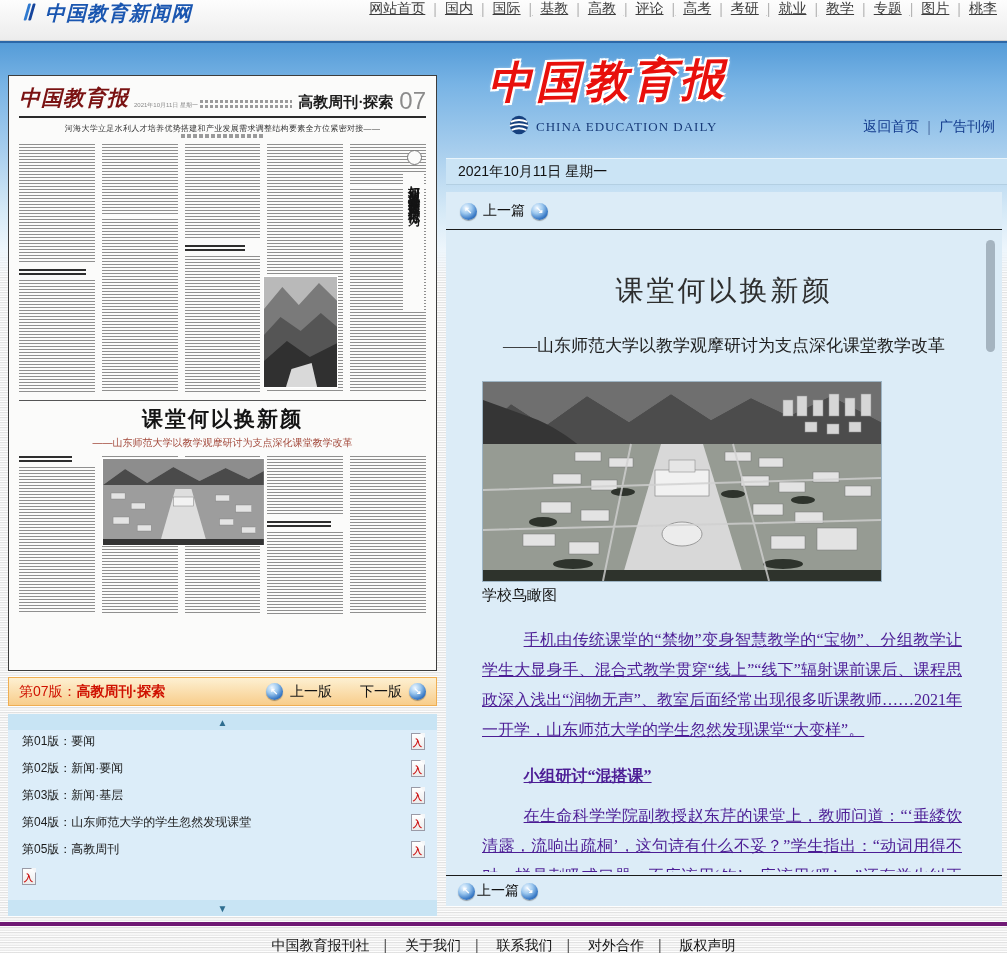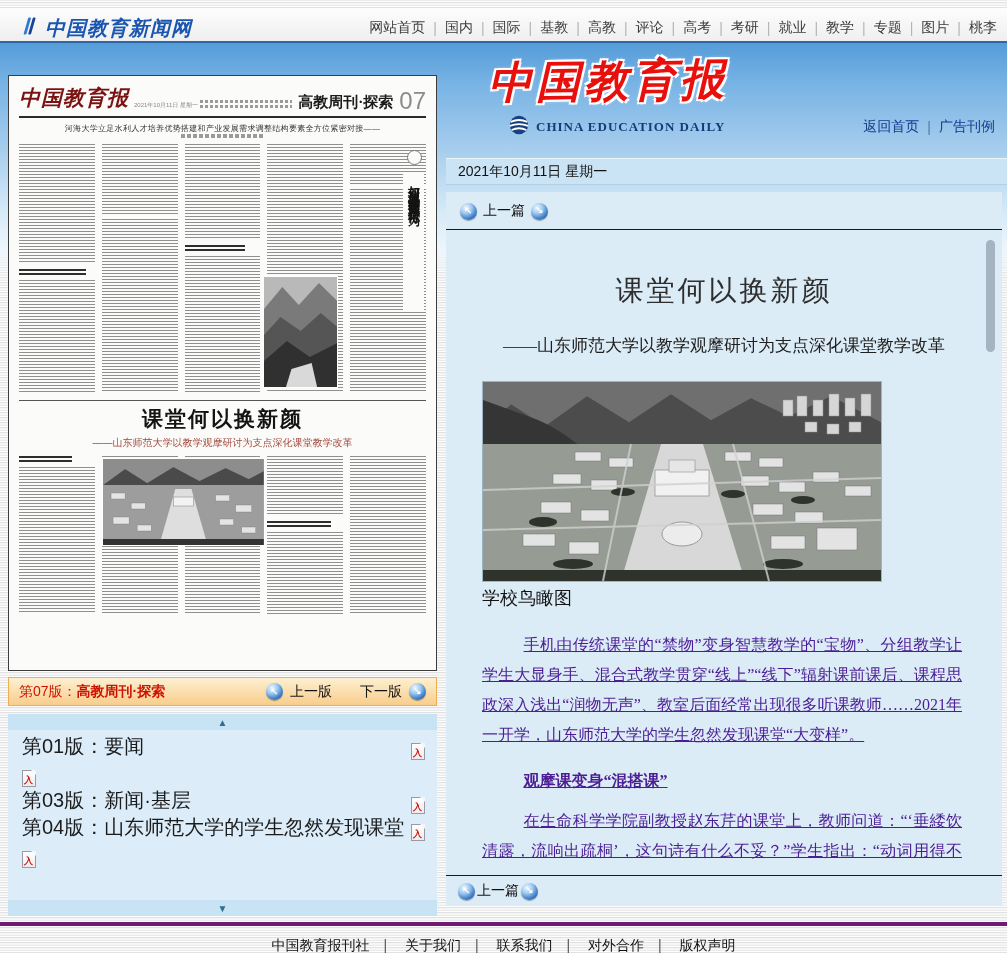--- a/index.html
+++ b/index.html
@@ -5,26 +5,26 @@
   html,body{margin:0;padding:0;}
   body{
     width:1007px;height:953px;position:relative;overflow:hidden;
     font-family:"Liberation Sans",sans-serif;
     background-color:#f2f2f2;
     background-image:repeating-linear-gradient(0deg,
       rgba(205,205,205,.45) 0 1px, rgba(255,255,255,.95) 1px 2px,
       rgba(228,228,228,.55) 2px 3px, rgba(246,246,246,.9) 3px 5px);
   }
   
-  .topbar{position:absolute;left:0;top:8px;width:1007px;height:40px;
+  .topbar{position:absolute;left:0;top:0;width:1007px;height:40px;
     background:linear-gradient(#fdfdfd,#ececec);border-bottom:1px solid #cfcfcf;
-    display:flex;align-items:center;}
+    display:flex;align-items:flex-start;}
   .site-logo{display:flex;align-items:center;gap:6px;margin-left:22px;cursor:pointer;}
   .site-logo-text{font-size:20px;font-weight:bold;font-style:italic;color:#1a56b0;letter-spacing:1px;}
-  .top-nav{margin-left:auto;margin-right:10px;display:flex;align-items:center;font-size:14px;color:#3c3c3c;white-space:nowrap;}
+  .top-nav{margin-left:auto;margin-right:10px;display:flex;align-items:center;font-size:14px;color:#3c3c3c;white-space:nowrap;text-decoration:underline;}
   .top-nav .sep{color:#b5b5b5;padding:0 8px;}
   .top-nav a{color:#3c3c3c;text-decoration:none;cursor:pointer;}
   
   .sky{position:absolute;left:0;top:41px;width:1007px;height:235px;
     border-top:2px solid #2c67a7;
     background:linear-gradient(180deg,#559cd8 0%,#79b4e5 18%,#a6cded 45%,#d3e8f6 70%,#eef6fc 88%,rgba(246,246,246,0) 100%);}
   
   .paper-panel{position:absolute;left:8px;top:75px;width:429px;height:596px;
     background:#fbfbfa;border:1px solid #3d3d3d;box-sizing:border-box;
     padding:8px 10px;cursor:pointer;}
@@ -71,54 +71,54 @@
   .vb-gap{width:14px;}
   .globe{display:inline-flex;width:17px;height:17px;border-radius:50%;flex:0 0 auto;
     background:radial-gradient(circle at 35% 28%,#eef7ff 0%,#9ec9ef 35%,#3c7cc7 68%,#1b4b95 100%);
     align-items:center;justify-content:center;color:#fff;font:bold 10px/1 "DejaVu Sans",sans-serif;
     box-shadow:0 1px 1px rgba(0,0,0,.35);cursor:pointer;}
   
   .editions{position:absolute;left:8px;top:714px;width:429px;height:202px;background:#dcedf9;}
   .ed-strip{height:16px;background:#c8e4f4;display:flex;align-items:center;justify-content:center;
     color:#2f6e90;font-size:10px;cursor:pointer;}
   .ed-list{height:170px;overflow:hidden;padding-top:3px;box-sizing:border-box;}
-  .ed-item{height:27px;display:flex;align-items:flex-end;padding:0 12px 0 14px;font-size:20px;color:#1b1b1b;cursor:pointer;}
+  .ed-item{height:27px;display:flex;align-items:flex-start;padding:0 12px 0 14px;font-size:12px;color:#1b1b1b;cursor:pointer;}
   .ed-item .ed-label{flex:1;}
   .pdf{position:relative;width:14px;height:17px;background:linear-gradient(#ffffff,#ececec);
     border:1px solid #9a9aa6;box-sizing:border-box;cursor:pointer;}
   .pdf::before{content:"";position:absolute;right:-1px;top:-1px;
     border-style:solid;border-width:0 5px 5px 0;border-color:#cdd9e6 #f4f6f8 transparent transparent;}
   .pdf::after{content:"入";position:absolute;left:1px;top:3px;font-size:9px;font-weight:bold;color:#cc1111;}
   
   .rc-header{position:absolute;left:446px;top:42px;width:561px;height:116px;}
   .cn-logo{position:absolute;left:42px;top:10px;font-size:44px;font-weight:bold;font-style:italic;
     color:#e8100c;font-family:"Liberation Serif",serif;letter-spacing:4px;transform:rotate(-1deg);
     text-shadow:-2px -2px 0 #fff,2px -2px 0 #fff,-2px 2px 0 #fff,2px 2px 0 #fff,0 0 4px #fff;cursor:pointer;}
   .en-row{position:absolute;left:62px;top:72px;display:flex;align-items:center;gap:6px;}
-  .en-title{font-size:13px;font-weight:bold;color:#173a78;letter-spacing:1px;font-family:"Liberation Serif",serif;}
+  .en-title{font-size:13px;font-weight:normal;color:#173a78;letter-spacing:1px;font-family:"Liberation Serif",serif;}
   .hdr-links{position:absolute;right:12px;top:76px;font-size:14px;color:#123a8c;display:flex;align-items:center;}
   .hdr-links .sep{color:#5577aa;padding:0 8px;}
   .hdr-links a{color:#123a8c;text-decoration:none;cursor:pointer;}
   
   .date-bar{position:absolute;left:446px;top:158px;width:561px;height:27px;box-sizing:border-box;
     background:#cbe4f5;border-top:1px solid #e9f4fb;border-bottom:1px solid #b3cfe2;
     display:flex;align-items:center;padding-left:12px;font-size:14px;color:#111;}
   
   .article-panel{position:absolute;left:446px;top:192px;width:556px;height:714px;background:#dcecf7;
     font-family:"Liberation Serif",serif;}
   .art-prev{display:flex;align-items:center;gap:6px;padding:10px 0 0 14px;font-size:14px;
     color:#111;font-family:"Liberation Sans",sans-serif;}
   .art-hr{border-top:1px solid #1a1a1a;margin-top:9px;}
   .scroll-thumb{position:absolute;right:7px;top:48px;width:9px;height:112px;border-radius:5px;background:#a5b4c0;cursor:grab;}
   .art-clip{position:absolute;left:0;right:0;top:46px;bottom:34px;overflow:hidden;}
   .art-title{margin-top:34px;text-align:center;font-size:28px;color:#2e2e2e;letter-spacing:3px;}
   .art-sub{margin-top:24px;text-align:center;font-size:17px;color:#202020;}
   .photo-wrap{width:398px;margin:24px 0 0 36px;}
   .photo-wrap svg{display:block;border:1px solid #9db4c4;background:#cfcfcf;}
-  .photo-caption{font-family:"Liberation Sans",sans-serif;font-size:18px;color:#141414;margin-top:4px;}
+  .photo-caption{font-family:"Liberation Sans",sans-serif;font-size:15px;color:#141414;margin-top:4px;}
   .art-body{padding:10px 40px 0 36px;font-size:16px;line-height:30px;color:#4c1d95;text-align:justify;text-decoration:underline;}
   .art-body p{margin:10px 0;text-indent:2.6em;}
   .art-body h3{margin:16px 0 6px;font-size:16px;text-indent:2.6em;font-weight:bold;}
   .art-footer{position:absolute;left:0;right:0;bottom:0;height:30px;border-top:1px solid #1a1a1a;
     background:#dcecf7;display:flex;align-items:center;gap:2px;padding-left:12px;
     font-size:14px;font-family:"Liberation Sans",sans-serif;color:#111;}
   
   .site-footer{position:absolute;left:0;right:0;top:922px;border-top:4px solid #701a75;
     padding-top:11px;text-align:center;font-size:14px;color:#101010;}
   .site-footer .sep{color:#555;padding:0 14px;}
@@ -281,28 +281,33 @@
 <div class="editions">
   <div class="ed-strip">
       <span>▲</span>
     </div>
   <div class="ed-list">
     <div class="ed-item">
         <span class="ed-label">第01版：要闻</span>
         <span class="pdf"></span>
       </div>
     <div class="ed-item">
+        <span class="ed-label">第02版：新闻·要闻</span>
         <span class="pdf"></span>
       </div>
     <div class="ed-item">
         <span class="ed-label">第03版：新闻·基层</span>
         <span class="pdf"></span>
       </div>
     <div class="ed-item">
         <span class="ed-label">第04版：山东师范大学的学生忽然发现课堂</span>
+        <span class="pdf"></span>
+      </div>
+    <div class="ed-item">
+        <span class="ed-label">第05版：高教周刊</span>
         <span class="pdf"></span>
       </div>
     <div class="ed-item">
         <span class="pdf"></span>
       </div>
     <div class="ed-item">
         <span class="ed-label"></span>
       </div>
   </div>
   <div class="ed-strip">
@@ -396,21 +401,21 @@
             <ellipse cx="320" cy="118" rx="12" ry="4"></ellipse>
           <ellipse cx="90" cy="182" rx="20" ry="5"></ellipse>
             <ellipse cx="300" cy="182" rx="20" ry="5"></ellipse>
         </g>
         <path d="M148,62 L120,199 M250,62 L286,199 M0,108 L398,96 M0,148 L398,138" stroke="#cfcfcf" stroke-width="2" fill="none" opacity=".8"></path>
       </svg>
       <div class="photo-caption">学校鸟瞰图</div>
     </div>
     <div class="art-body">
       <p>手机由传统课堂的“禁物”变身智慧教学的“宝物”、分组教学让学生大显身手、混合式教学贯穿“线上”“线下”辐射课前课后、课程思政深入浅出“润物无声”、教室后面经常出现很多听课教师……2021年一开学，山东师范大学的学生忽然发现课堂“大变样”。</p>
-      <h3>观摩课变身“混搭课”</h3>
+      <h3>小组研讨“混搭课”</h3>
       <p>在生命科学学院副教授赵东芹的课堂上，教师问道：“‘垂緌饮清露，流响出疏桐’，这句诗有什么不妥？”学生指出：“动词用得不对，蝉是刺吸式口器，不应该用‘饮’，应该用‘吸’。”还有学生纠正道：“蝉取食的实际上是植物汁液，并不是露水。”当代理科生和古代诗人的隔空对话，尽显“混搭”风。</p>
       <p>学生徐子雯说：“整堂课的体系性和逻辑性非常强，小组研讨、</p>
     </div>
   </div>
   <div class="art-footer">
     <span class="globe">↖</span>
     <a>上一篇</a>
     <span class="globe">↘</span>
   </div>
 </div>

